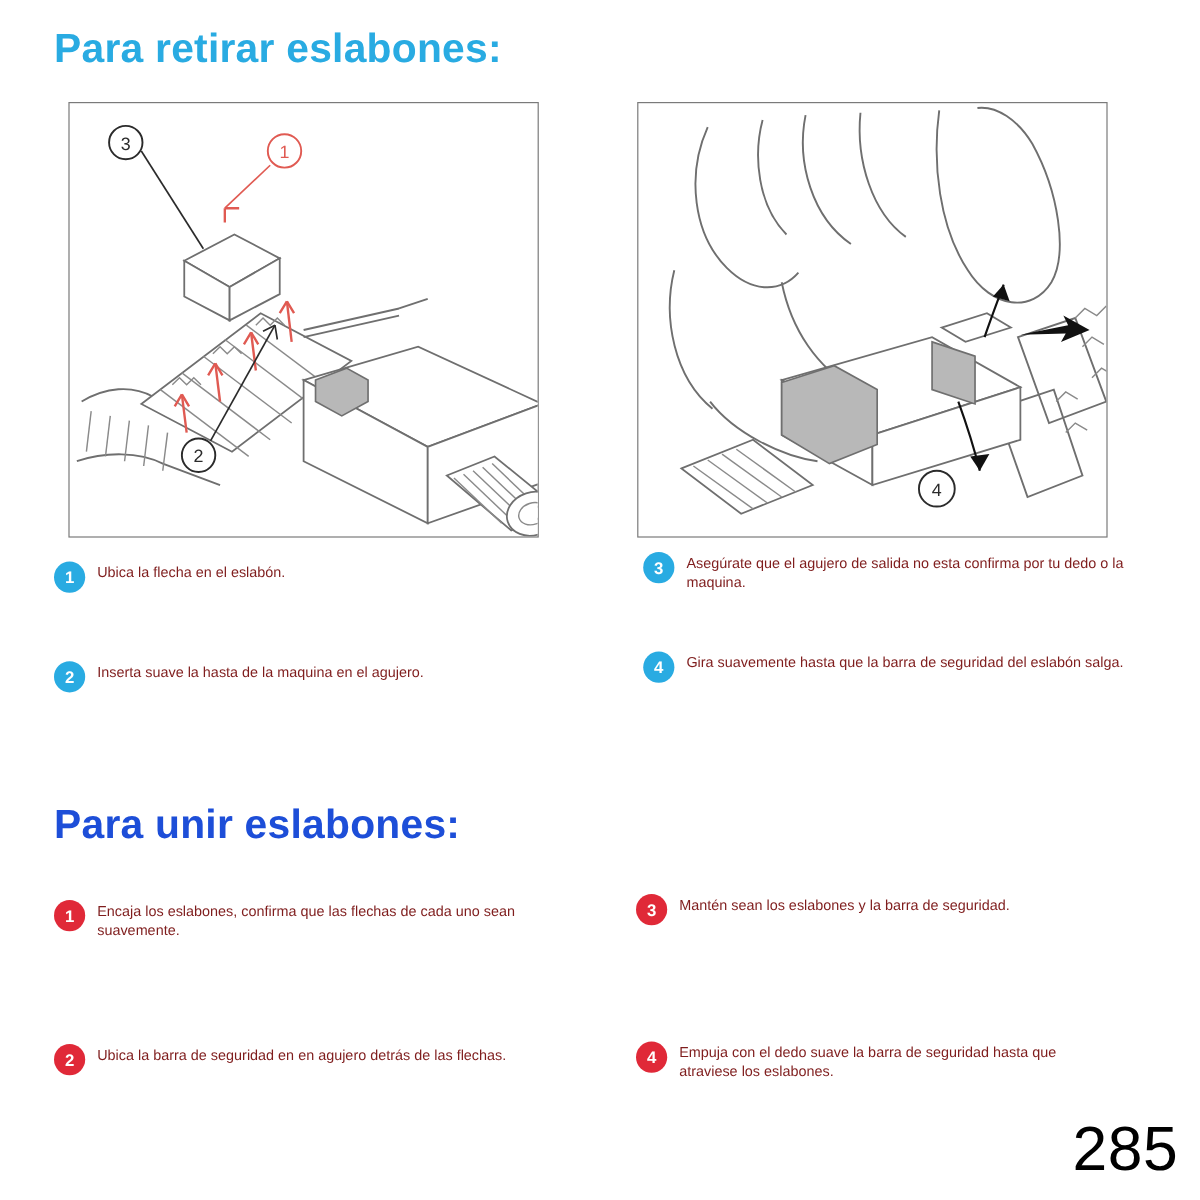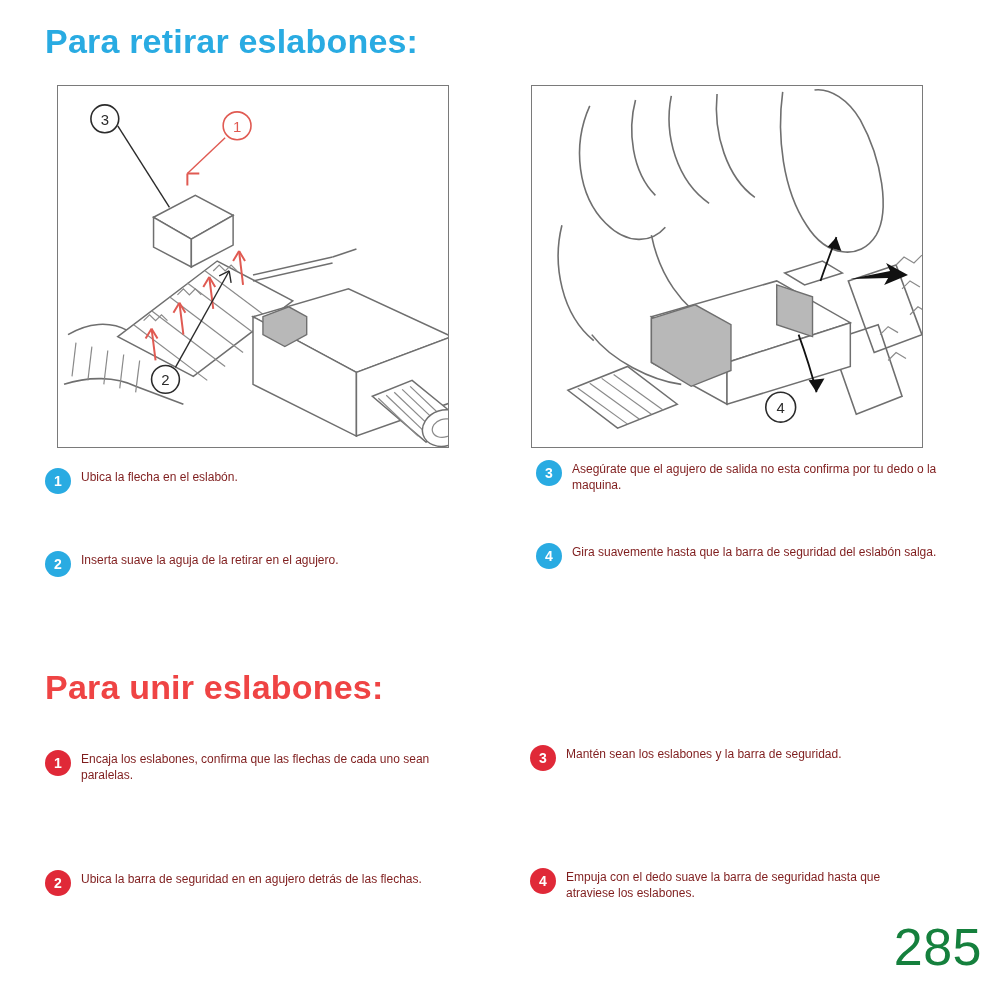--- a/index.html
+++ b/index.html
@@ -30,21 +30,21 @@
     letter-spacing: 0.2px;
   }
   #title-remove {
     left: 45px;
     top: 22px;
     color: #29ABE2;
   }
   #title-join {
     left: 45px;
     top: 668px;
-    color: #ef4444;
+    color: #1d4ed8;
   }
 
   
   .figure {
     position: absolute;
     border: 1px solid #7a7a7a;
     background: #ffffff;
     box-sizing: border-box;
   }
   #figure-left {
@@ -103,23 +103,23 @@
   
   #step-j1 { left: 45px;  top: 750px; width: 420px; }
   #step-j2 { left: 45px;  top: 870px; width: 430px; }
   #step-j3 { left: 530px; top: 745px; width: 420px; }
   #step-j4 { left: 530px; top: 868px; width: 400px; }
 
   
   #page-number {
     position: absolute;
     right: 18px;
-    bottom: 23px;
+    bottom: 12px;
     font-size: 52px;
-    color: #15803d;
+    color: #000000;
     letter-spacing: 0.5px;
   }
 
   
   .ln { fill: none; stroke: #6f6f6f; stroke-width: 1.6; }
   .ln-thin { fill: none; stroke: #8a8a8a; stroke-width: 1.2; }
   .gray-fill { fill: #b8b8b8; stroke: #6f6f6f; stroke-width: 1.4; }
   .white-fill { fill: #ffffff; stroke: #6f6f6f; stroke-width: 1.5; }
   .arrow-red { fill: none; stroke: #e05a52; stroke-width: 2; }
   .callout { fill: #ffffff; stroke: #2b2b2b; stroke-width: 1.6; }
@@ -265,38 +265,38 @@
     </svg>
   </div>
 
   <div class="step" id="step-r1">
     <div class="badge blue">1</div>
     <div class="step-text">Ubica la flecha en el eslabón.</div>
   </div>
 
   <div class="step" id="step-r2">
     <div class="badge blue">2</div>
-    <div class="step-text">Inserta suave la aguja de la retirar en el agujero.</div>
+    <div class="step-text">Inserta suave la hasta de la maquina en el agujero.</div>
   </div>
 
   <div class="step" id="step-r3">
     <div class="badge blue">3</div>
     <div class="step-text">Asegúrate que el agujero de salida no esta confirma por tu dedo o la maquina.</div>
   </div>
 
   <div class="step" id="step-r4">
     <div class="badge blue">4</div>
     <div class="step-text">Gira suavemente  hasta que la barra de seguridad del eslabón salga.</div>
   </div>
 
   <div class="section-title" id="title-join">Para unir eslabones:</div>
 
   <div class="step" id="step-j1">
     <div class="badge red">1</div>
-    <div class="step-text">Encaja los eslabones, confirma que las flechas de cada uno sean paralelas.</div>
+    <div class="step-text">Encaja los eslabones, confirma que las flechas de cada uno sean suavemente.</div>
   </div>
 
   <div class="step" id="step-j2">
     <div class="badge red">2</div>
     <div class="step-text">Ubica la barra de seguridad en en agujero detrás de las flechas.</div>
   </div>
 
   <div class="step" id="step-j3">
     <div class="badge red">3</div>
     <div class="step-text">Mantén sean los eslabones y la barra de seguridad.</div>

